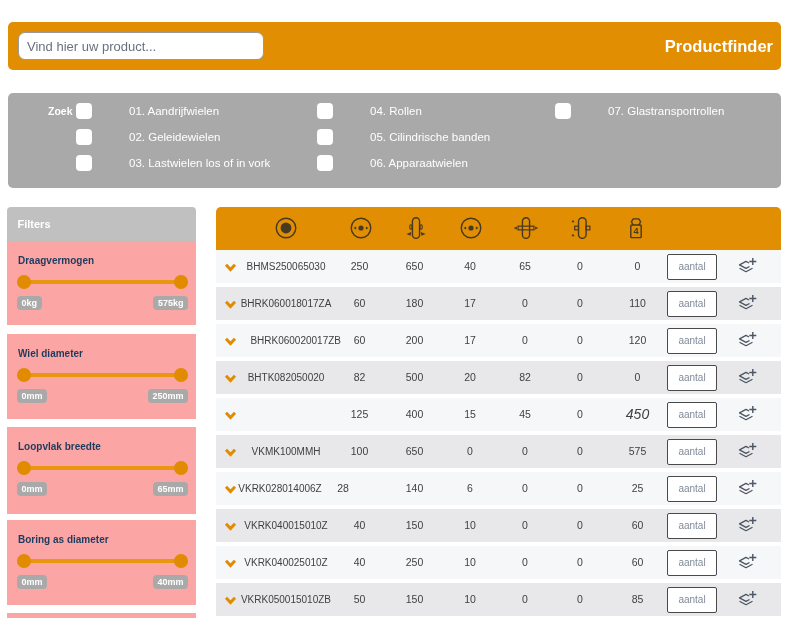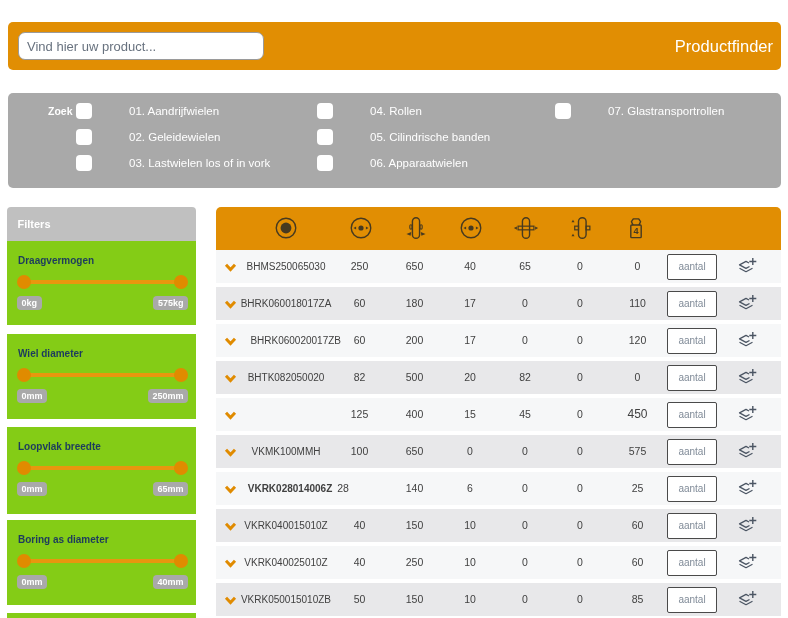--- a/index.html
+++ b/index.html
@@ -1,27 +1,27 @@
 <!DOCTYPE html>
 <html><head><meta charset="utf-8">
 <style>
   html,body{margin:0;padding:0;}
   body{width:788px;height:618px;position:relative;background:#fff;
     font-family:"Liberation Sans", sans-serif;overflow:hidden;}
   .abs{position:absolute;}
   .topbar{left:8px;top:22px;width:773px;height:48px;background:#e18e03;border-radius:5px;}
   .search{left:10px;top:10px;width:236px;height:26px;background:#fff;border:1px solid #9a9a9a;
     border-radius:7px;font-size:13px;color:#68727f;line-height:27px;padding-left:8px;}
-  .pftitle{right:8px;top:0;height:48px;line-height:48px;color:#fff;font-weight:normal;font-size:16.5px;}
+  .pftitle{right:8px;top:0;height:48px;line-height:48px;color:#fff;font-weight:bold;font-size:16.5px;}
   .zoekbar{left:8px;top:93px;width:773px;height:95px;background:#a9a9a9;border-radius:5px;color:#fff;}
   .zl{font-size:11.5px;line-height:16px;color:#fff;white-space:nowrap;margin-left:32px;}
   .cb{width:16px;height:16px;background:#fff;border-radius:4px;}
   .fhdr{left:7px;top:207px;width:189px;height:34px;background:#c0c0c0;border-radius:4px 4px 0 0;
     color:#fff;font-weight:bold;font-size:11px;line-height:34px;padding-left:10.5px;box-sizing:border-box;}
-  .panel{left:7px;width:189px;background:#84cc16;}
+  .panel{left:7px;width:189px;background:#fca5a5;}
   .ptitle{left:11px;top:14px;font-weight:bold;font-size:10px;color:#1d3b5e;}
   .sline{left:16.5px;top:38.5px;width:158px;height:4px;background:#e8970e;}
   .shandle{width:14px;height:14px;border-radius:50%;background:#e08b00;top:33.5px;}
   .badge{top:55px;height:14px;background:#a9a9a9;border-radius:4px;color:#fff;font-weight:bold;
     font-size:9px;line-height:14px;padding:0 4.5px;}
   .thead{left:216px;top:207px;width:565px;height:43px;background:#e18e03;border-radius:5px 5px 0 0;}
   .row{left:216px;width:565px;height:33px;font-size:10px;color:#414141;}
   .rl{background:#f6f7f8;} .rd{background:#e8e8ea;}
   .cell{top:0;height:33px;line-height:33px;text-align:center;}
   .aantal{left:451px;top:3.5px;width:48px;height:24px;border:1px solid #4a4a4a;background:#fff;
@@ -201,21 +201,21 @@
 </div>
 <div class="abs row rl" style="top:398px;">
 <svg class="abs" style="left:8px;top:12.5px;" width="13" height="9" viewBox="0 0 13 9">
       <path d="M2 1.8 L6.5 6.5 L11 1.8" fill="none" stroke="#e08b00" stroke-width="3"></path>
     </svg>
 <div class="abs cell" style="left:118.5px;width:50px;font-size:10.5px;">125</div>
 <div class="abs cell" style="left:173.5px;width:50px;font-size:10.5px;">400</div>
 <div class="abs cell" style="left:229px;width:50px;font-size:10.5px;">15</div>
 <div class="abs cell" style="left:284px;width:50px;font-size:10.5px;">45</div>
 <div class="abs cell" style="left:339px;width:50px;font-size:10.5px;">0</div>
-<div class="abs cell" style="left:396.5px;width:50px;font-size:12px;">450</div>
+<div class="abs cell" style="left:396.5px;width:50px;font-size:14px;font-style:italic;">450</div>
 <div class="abs aantal">aantal</div>
 <svg class="abs" style="left:520px;top:6px;" width="24" height="24" viewBox="0 0 24 24">
       <path d="M13.5 10.5 L10 12.4 L3.5 8.9 L10 5.4 L13 7" fill="none" stroke="#4b5563" stroke-width="1.25" stroke-linejoin="round"></path>
       <path d="M3.5 12.2 L10 15.7 L16.5 12.2" fill="none" stroke="#4b5563" stroke-width="1.25" stroke-linejoin="round"></path>
       <path d="M16.8 2 V9 M13.3 5.5 H20.3" stroke="#4b5563" stroke-width="1.4" fill="none"></path>
     </svg>
 </div>
 <div class="abs row rd" style="top:435px;">
 <svg class="abs" style="left:8px;top:12.5px;" width="13" height="9" viewBox="0 0 13 9">
       <path d="M2 1.8 L6.5 6.5 L11 1.8" fill="none" stroke="#e08b00" stroke-width="3"></path>
@@ -231,21 +231,21 @@
 <svg class="abs" style="left:520px;top:6px;" width="24" height="24" viewBox="0 0 24 24">
       <path d="M13.5 10.5 L10 12.4 L3.5 8.9 L10 5.4 L13 7" fill="none" stroke="#4b5563" stroke-width="1.25" stroke-linejoin="round"></path>
       <path d="M3.5 12.2 L10 15.7 L16.5 12.2" fill="none" stroke="#4b5563" stroke-width="1.25" stroke-linejoin="round"></path>
       <path d="M16.8 2 V9 M13.3 5.5 H20.3" stroke="#4b5563" stroke-width="1.4" fill="none"></path>
     </svg>
 </div>
 <div class="abs row rl" style="top:472px;">
 <svg class="abs" style="left:8px;top:12.5px;" width="13" height="9" viewBox="0 0 13 9">
       <path d="M2 1.8 L6.5 6.5 L11 1.8" fill="none" stroke="#e08b00" stroke-width="3"></path>
     </svg>
-<div class="abs cell" style="left:19px;width:110px;font-weight:bold;">VKRK028014006Z</div>
+<div class="abs cell" style="left:9px;width:110px;">VKRK028014006Z</div>
 <div class="abs cell" style="left:102px;width:50px;font-size:10.5px;">28</div>
 <div class="abs cell" style="left:173.5px;width:50px;font-size:10.5px;">140</div>
 <div class="abs cell" style="left:229px;width:50px;font-size:10.5px;">6</div>
 <div class="abs cell" style="left:284px;width:50px;font-size:10.5px;">0</div>
 <div class="abs cell" style="left:339px;width:50px;font-size:10.5px;">0</div>
 <div class="abs cell" style="left:396.5px;width:50px;font-size:10.5px;">25</div>
 <div class="abs aantal">aantal</div>
 <svg class="abs" style="left:520px;top:6px;" width="24" height="24" viewBox="0 0 24 24">
       <path d="M13.5 10.5 L10 12.4 L3.5 8.9 L10 5.4 L13 7" fill="none" stroke="#4b5563" stroke-width="1.25" stroke-linejoin="round"></path>
       <path d="M3.5 12.2 L10 15.7 L16.5 12.2" fill="none" stroke="#4b5563" stroke-width="1.25" stroke-linejoin="round"></path>

